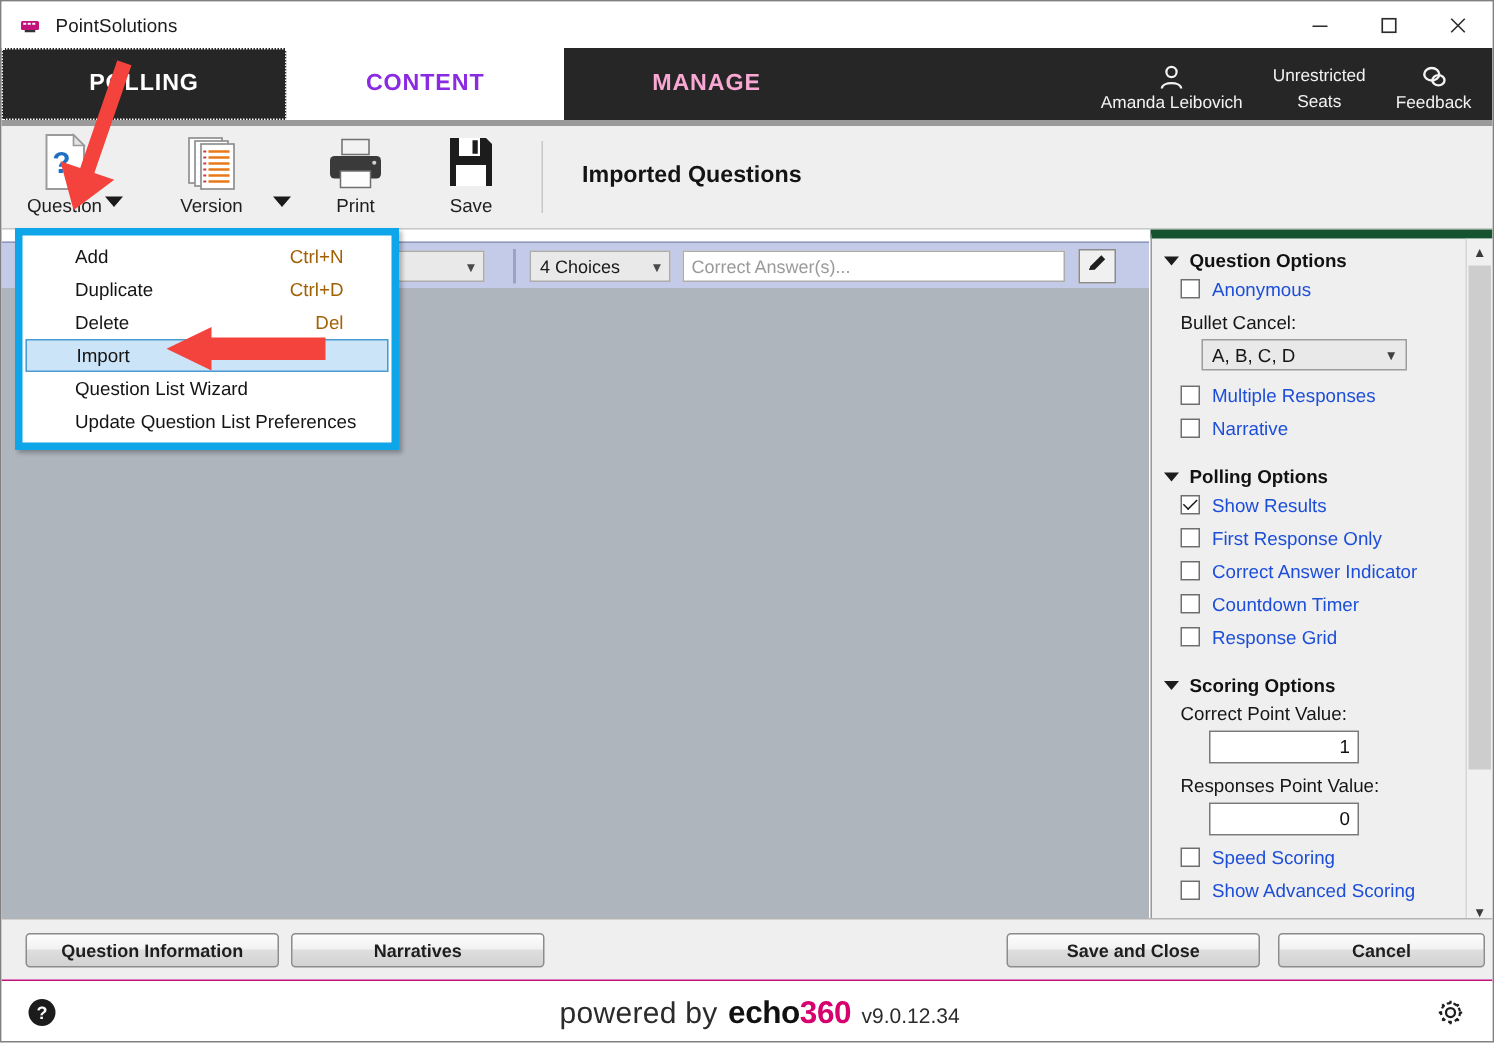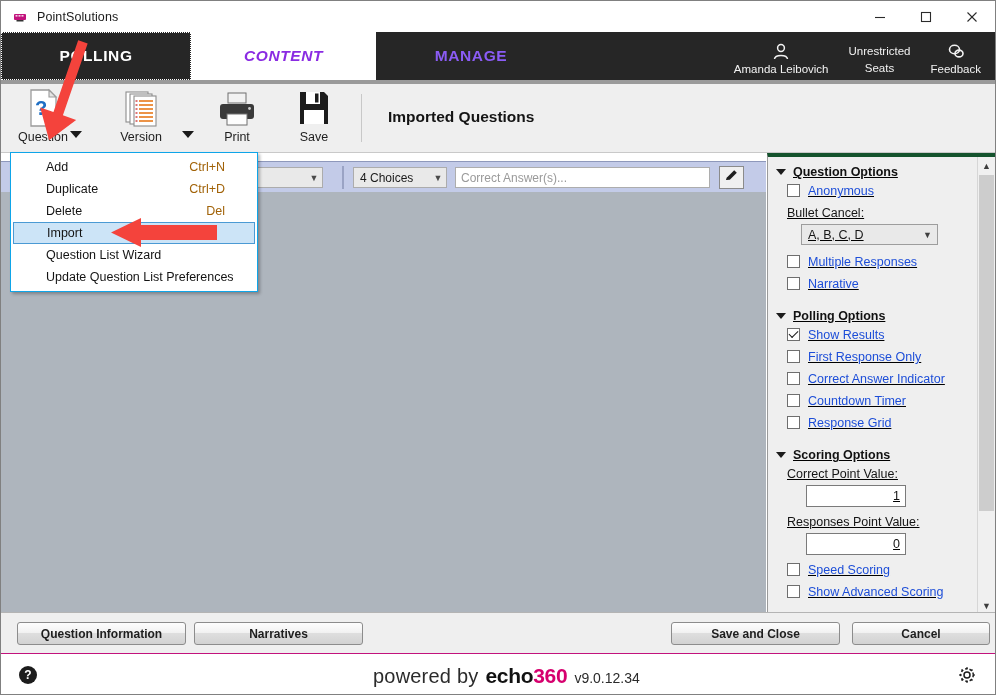--- a/index.html
+++ b/index.html
@@ -61,25 +61,25 @@
     font-size: 15.5px; font-weight: bold; letter-spacing: .6px;
     box-sizing: border-box;
   }
   .tab-polling {
     width: 190px;
     background: #262626; color: #ffffff;
     border: 1px dotted #ffffff;
   }
   .tab-content {
     width: 185px;
-    background: #ffffff; color: #8a2be2; font-style: italic;
+    background: #ffffff; color: #8a2be2;
   }
   .tab-manage {
     width: 190px;
-    background: #262626; color: #8b5cf6;
+    background: #262626; color: #f9a8d4;
   }
   .tab-rest {
     flex: 1;
     background: #262626;
     display: flex; align-items: center; justify-content: flex-end;
     padding-right: 4px;
   }
   .acct {
     color: #f2f2f2;
     display: flex; flex-direction: column; align-items: center;
@@ -183,24 +183,23 @@
     width: 765px; height: 420px;
     background: #aeb5bd;
   }
 
   
   .optpanel {
     position: absolute; left: 766px; top: 152px;
     width: 228px; height: 459px;
     background: #efefef;
     border-left: 1px solid #9a9a9a;
-    border-top: 4px solid #14532d;
+    border-top: 6px solid #14532d;
     box-sizing: border-box;
     overflow: hidden;
-    text-decoration: underline;
   }
   .opt-inner { position: relative; width: 206px; padding: 8px 0 0 8px; }
   .grp-hdr {
     display: flex; align-items: center;
     font-size: 12.5px; font-weight: bold; color: #111;
     margin-bottom: 5px;
   }
   .grp-hdr .tri {
     width: 0; height: 0; margin-right: 7px;
     border-left: 5px solid transparent;
@@ -324,21 +323,21 @@
   .gear {
     position: absolute; right: 18px; top: 11px;
     width: 20px; height: 20px;
   }
 
   
   .menu {
     position: absolute; left: 9px; top: 151px;
     width: 246px;
     background: #ffffff;
-    border: 1px solid #0ea5e9;
+    border: 5px solid #0ea5e9;
     box-shadow: 2px 2px 3px rgba(0,0,0,.28);
     padding: 3px 0;
     z-index: 40;
   }
   .menu-item {
     position: relative;
     height: 22px;
     display: flex; align-items: center;
     font-size: 12.5px; color: #141414;
     padding: 0 10px 0 35px;

